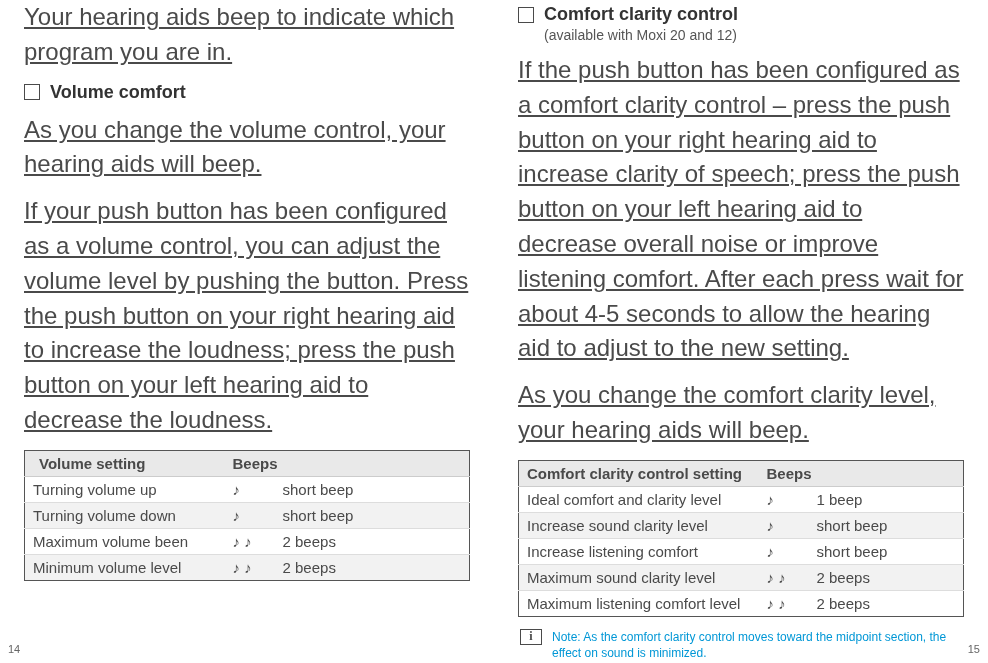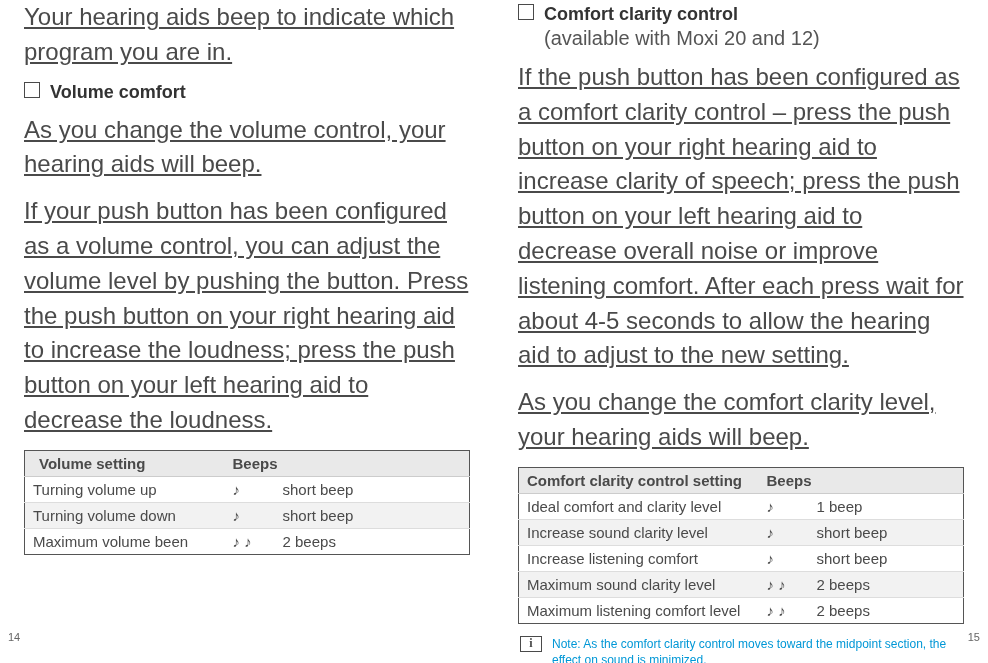--- a/index.html
+++ b/index.html
@@ -20,37 +20,38 @@
     }
     .para {
       font-size: 24px;
       line-height: 1.45;
       margin-bottom: 12px;
       color: #4a4a4a;
       text-decoration: underline;
     }
     .heading-row {
       display: flex;
+      align-items: center;
       margin-bottom: 10px;
       margin-top: 4px;
     }
     .checkbox {
       width: 16px;
       height: 16px;
       border: 1.5px solid #4a4a4a;
       margin-right: 10px;
       flex-shrink: 0;
     }
     .heading {
       font-size: 18px;
       font-weight: bold;
       color: #333;
     }
     .subheading {
-      font-size: 20px;
+      font-size: 14px;
       color: #555;
       margin-left: 26px;
       margin-top: -8px;
       margin-bottom: 10px;
     }
     table {
       width: 100%;
       border-collapse: collapse;
       font-size: 15px;
       margin-bottom: 12px;
@@ -88,21 +89,21 @@
       font-weight: bold;
       font-family: serif;
     }
     .note-text {
       font-size: 12px;
       line-height: 1.35;
       color: #0097d6;
     }
     .page-number {
       position: absolute;
-      bottom: 20px;
+      bottom: 8px;
       font-size: 11px;
       color: #666;
     }
     .pn-left { left: 8px; }
     .pn-right { right: 8px; }
     .icon-col { width: 50px; }
     .setting-col-a { width: 200px; padding-left: 14px; }
     .setting-col-b { width: 240px; }
   </style>
 </head>
@@ -133,20 +134,25 @@
     <tr>
       <td>Turning volume down</td>
       <td class="icon-col">♪</td>
       <td>short beep</td>
     </tr>
     <tr>
       <td>Maximum volume been</td>
       <td class="icon-col">♪ ♪</td>
       <td>2 beeps</td>
     </tr>
+    <tr>
+      <td>Minimum volume level</td>
+      <td class="icon-col">♪ ♪</td>
+      <td>2 beeps</td>
+    </tr>
   </tbody>
     </table>
 
   <div class="page-number pn-left">14</div>
 </div>
 
 <div class="page">
   <div class="heading-row">
     <span class="checkbox"></span>
     <span class="heading">Comfort clarity control</span>

